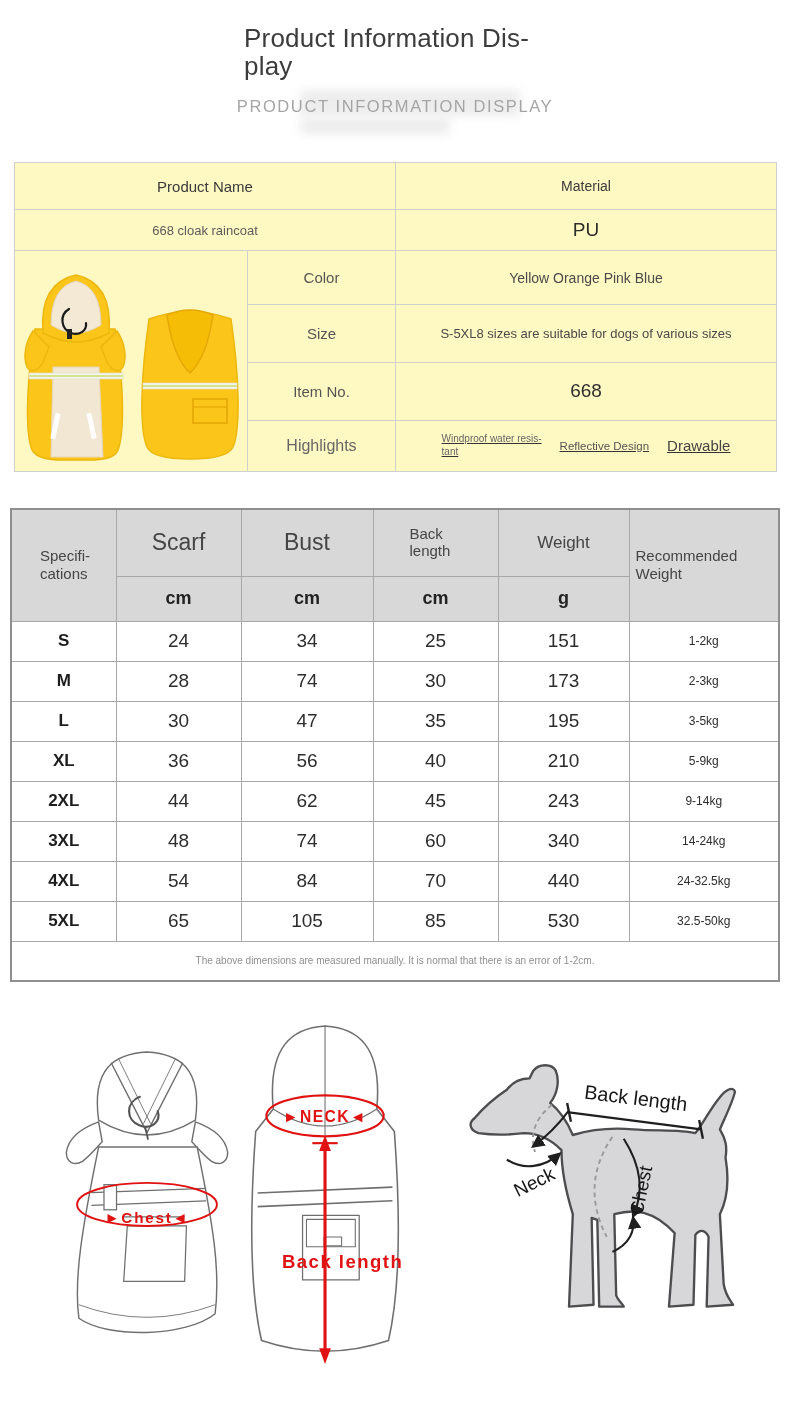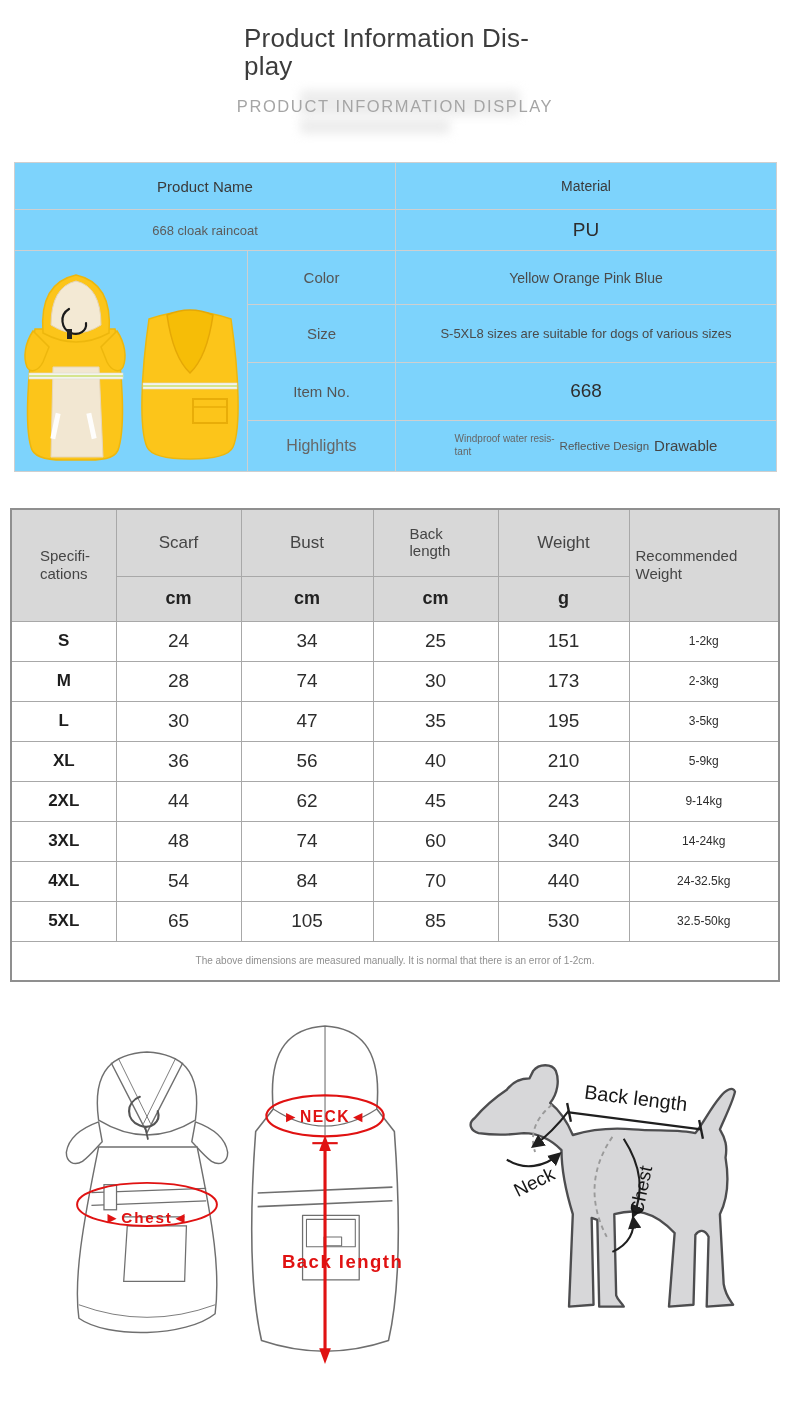--- a/index.html
+++ b/index.html
@@ -17,47 +17,47 @@
     width:302px; margin:0 auto; font-size:26px; line-height:28px;
     color:#3c3c3c; white-space:pre-line; position:relative; letter-spacing:.2px;
   }
   .page-subtitle {
     margin-top:17px; text-align:center; font-size:16.5px; letter-spacing:1.6px;
     color:#a5a5a5; position:relative;
   }
   
   table { border-collapse:collapse; table-layout:fixed; }
   .info-table { width:762px; margin:46px 0 0 14px; }
-  .info-table td { border:1px solid #cfcfcf; text-align:center; vertical-align:middle; background:#7dd3fc;margin-top:35px; }
+  .info-table td { border:1px solid #cfcfcf; text-align:center; vertical-align:middle; background:#fef9c3;margin-top:35px; }
   .info-table .r1 td { height:47px; font-size:15px; color:#3a3a3a; }
   .info-table .r1 .mat { font-size:14px; }
   .info-table .r2 td { height:41px; }
   .info-table .pn-val { font-size:13px; color:#5c5c5c; }
   .info-table .big-val { font-size:19px; color:#2e2e2e; }
   .info-table .r3 td { height:53px; }
   .info-table .r4 td { height:56px; }
   .info-table .r5 td { height:57px; }
   .info-table .r6 td { height:50px; }
   .info-table .lab { font-size:15px; color:#555; }
   .info-table .lab-sm { font-size:16px; color:#666; }
   .info-table .val { font-size:14px; color:#4a4a4a; }
   .info-table .val-sm { font-size:13px; color:#4a4a4a; }
   .info-table .img-cell { padding:2px; }
-  .hl-wrap { display:flex; align-items:center; justify-content:center; gap:5px; padding:0 8px; }
+  .hl-wrap { display:flex; align-items:center; justify-content:center; gap:18px; padding:0 8px;text-decoration:underline; }
   .hl-0 { font-size:10px; color:#666; white-space:pre-line; text-align:left; line-height:1.25; }
   .hl-1 { font-size:11.5px; color:#555; }
   .hl-2 { font-size:15px; color:#444; }
   
   .size-table { width:768px; margin:36px 0 0 10px; border:2px solid #8f8f8f; }
   .size-table th, .size-table td { border:1px solid #a8a8a8; vertical-align:middle; }
   .size-table thead th { background:#d8d8d8; font-weight:normal; color:#454545; }
   .size-table .hrow1 th { height:67px; }
   .size-table .hrow2 th { height:45px; font-weight:bold; font-size:18px; color:#222; }
   .th-spec { font-size:15px; text-align:left; padding-left:28px; white-space:pre-line; line-height:1.25; }
-  .th-main { font-size:17px; text-align:center; }
+  .th-main { font-size:23px; text-align:center; }
   .th-backlen { font-size:15px; text-align:left; padding-left:36px; white-space:pre-line; line-height:1.1; }
   .th-weight { font-size:17px; text-align:center; }
   .th-rec { font-size:15px; text-align:left; padding-left:6px; white-space:pre-line; line-height:1.2; }
   .size-table tbody td { height:40px; text-align:center; background:#fff; }
   .td-size { font-weight:bold; font-size:17px; color:#1d1d1d; }
   .td-num { font-size:19px; color:#2d2d2d; }
   .td-rec { font-size:12px; color:#2d2d2d; }
   .note-row td { height:52px; font-size:10px; color:#8f8f8f; text-align:center; background:#fff; }
   
   .diagrams { margin-top:22px; display:flex; align-items:flex-start; padding-left:52px; }

